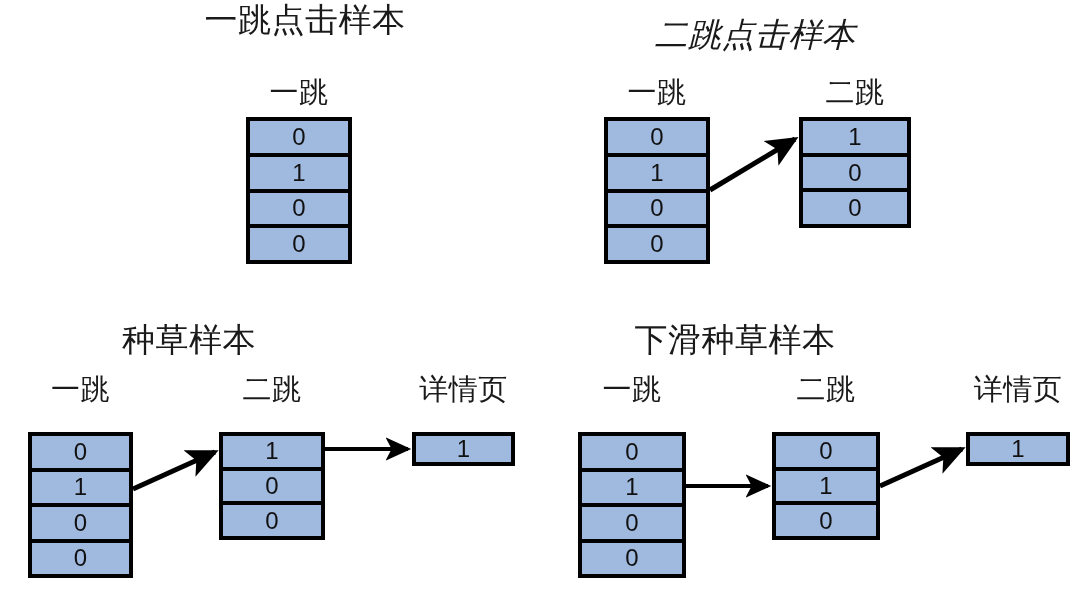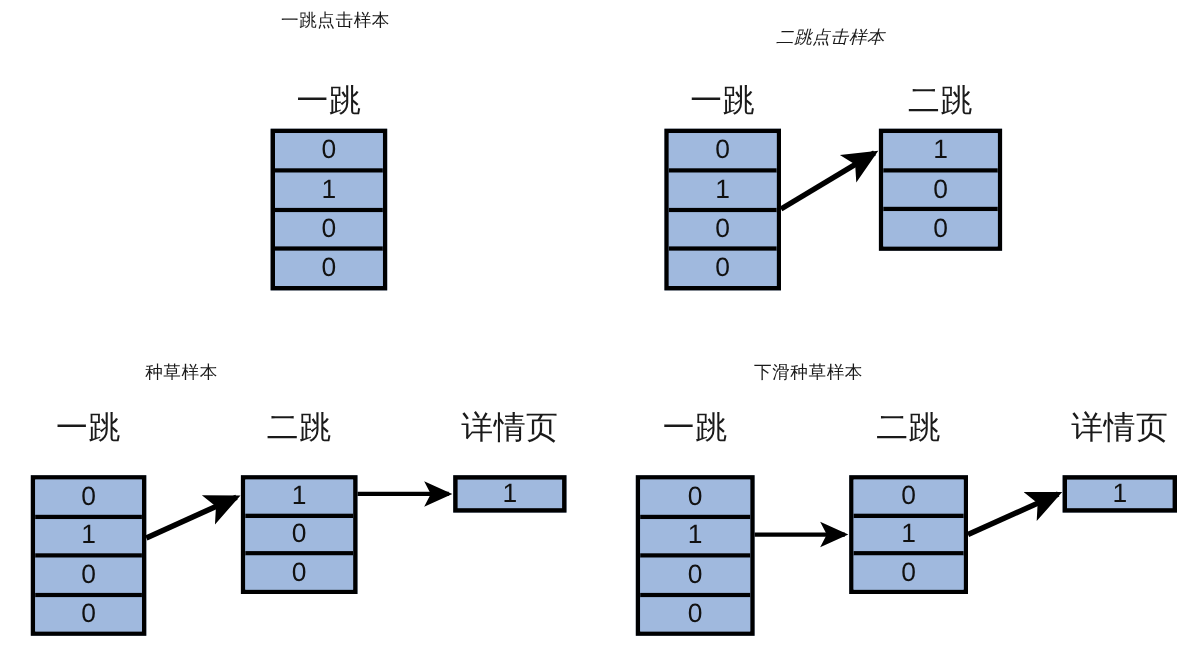--- a/index.html
+++ b/index.html
@@ -10,21 +10,21 @@
     color:#111111;
     overflow:hidden;
     position:relative;
   }
   #stage{position:absolute;left:0;top:0;width:1080px;height:594px;}
 
   .panel{position:absolute;}
 
   .panel-title{
     position:absolute;
-    font-size:16px;
+    font-size:33px;
     line-height:30px;
     color:#1a1a1a;
     white-space:nowrap;
     text-align:center;
     letter-spacing:0.5px;
   }
 
   .col-header{
     position:absolute;
     font-size:29px;
@@ -106,21 +106,21 @@
     </div>
 
     <div class="table-stack" style="left:799px;top:117px;width:112px;height:111px;">
       <div class="cell">1</div>
       <div class="cell">0</div>
       <div class="cell">0</div>
     </div>
   </div>
 
   <div class="panel">
-    <div class="panel-title" style="left:40px;top:325px;width:250px;">种草样本</div>
+    <div class="panel-title" style="left:64px;top:325px;width:250px;">种草样本</div>
 
     <div class="col-header" style="left:28px;top:375px;width:105px;">一跳</div>
     <div class="col-header" style="left:219px;top:375px;width:106px;">二跳</div>
     <div class="col-header" style="left:412px;top:375px;width:103px;">详情页</div>
 
     <div class="table-stack" style="left:28px;top:432px;width:105px;height:146px;">
       <div class="cell">0</div>
       <div class="cell">1</div>
       <div class="cell">0</div>
       <div class="cell">0</div>
@@ -129,21 +129,21 @@
     <div class="table-stack" style="left:219px;top:432px;width:106px;height:108px;">
       <div class="cell">1</div>
       <div class="cell">0</div>
       <div class="cell">0</div>
     </div>
 
     <div class="single-box" style="left:412px;top:432px;width:103px;height:34px;">1</div>
   </div>
 
   <div class="panel">
-    <div class="panel-title" style="left:595px;top:325px;width:280px;font-family:Liberation Mono, monospace;">下滑种草样本</div>
+    <div class="panel-title" style="left:595px;top:325px;width:280px;">下滑种草样本</div>
 
     <div class="col-header" style="left:578px;top:375px;width:108px;">一跳</div>
     <div class="col-header" style="left:772px;top:375px;width:108px;">二跳</div>
     <div class="col-header" style="left:966px;top:375px;width:104px;">详情页</div>
 
     <div class="table-stack" style="left:578px;top:432px;width:108px;height:146px;">
       <div class="cell">0</div>
       <div class="cell">1</div>
       <div class="cell">0</div>
       <div class="cell">0</div>

